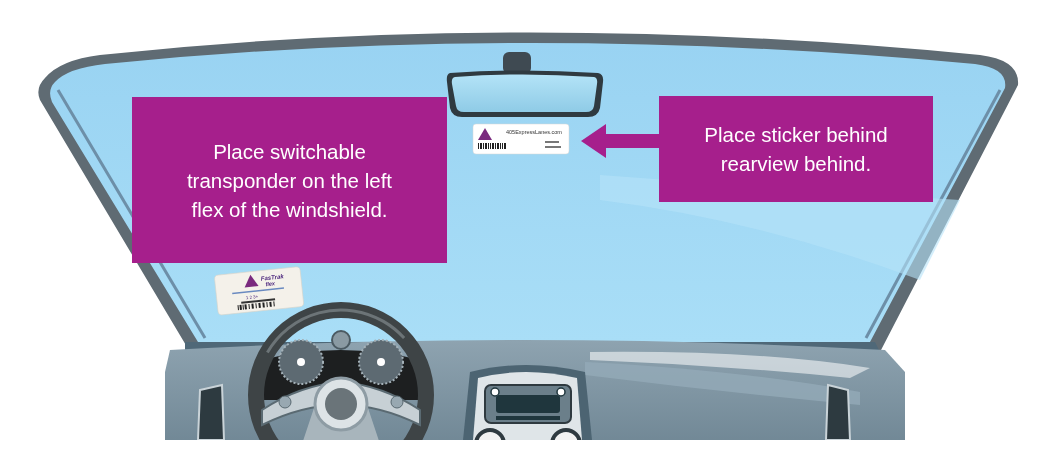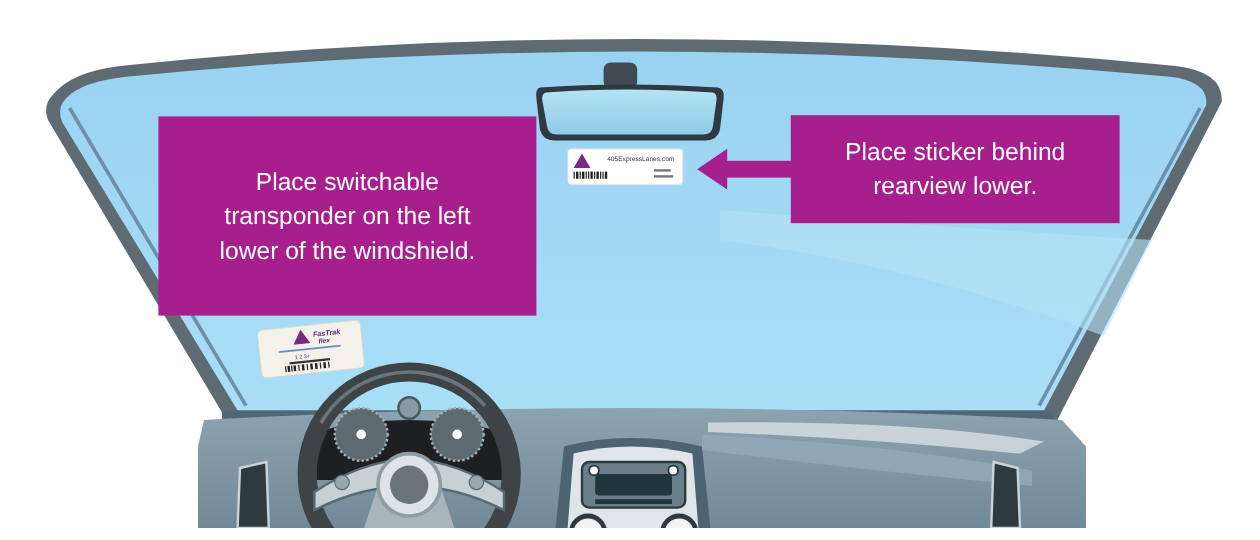--- a/index.html
+++ b/index.html
@@ -1,20 +1,20 @@
 <!DOCTYPE html>
 <html><head>
 <meta charset="utf-8">
 <style>
   html, body { margin:0; padding:0; background:#ffffff; }
   body { width:1050px; height:450px; position:relative; overflow:hidden; font-family:"Liberation Sans", sans-serif; }
   #scene { position:absolute; left:0; top:0; width:1050px; height:450px; }
   .callout { position:absolute; background:#a61f8c; color:#ffffff; display:flex; align-items:center; justify-content:center; text-align:center; font-size:20.5px; line-height:29px; box-sizing:border-box; }
   #callout-left { left:132px; top:97px; width:315px; height:166px; padding:0 8px; }
-  #callout-right { left:659px; top:96px; width:274px; height:90px; padding:0 8px; }
+  #callout-right { left:659px; top:96px; width:274px; height:106px; padding:0 8px; }
   .callout span { display:block; }
 </style>
 </head>
 <body>
 
 <svg id="scene" width="1050" height="450" viewBox="0 0 1050 450" xmlns="http://www.w3.org/2000/svg">
   <defs>
     <linearGradient id="glassGrad" x1="0" y1="0" x2="0" y2="1">
       <stop offset="0" stop-color="#99d3f2"></stop>
       <stop offset="1" stop-color="#a9def7"></stop>
@@ -141,22 +141,22 @@
     <circle cx="341" cy="404" r="16" fill="#6a7479"></circle>
   </g>
 
   <rect x="0" y="440" width="1050" height="10" fill="#ffffff"></rect>
 </svg>
 
 <div id="callout-left" class="callout">
   <div>
     <span>Place switchable</span>
     <span>transponder on the left</span>
-    <span>lower of the windshield.</span>
+    <span>flex of the windshield.</span>
   </div>
 </div>
 
 <div id="callout-right" class="callout">
   <div>
     <span>Place sticker behind</span>
-    <span>rearview lower.</span>
+    <span>rearview behind.</span>
   </div>
 </div>
 
 </body></html>

